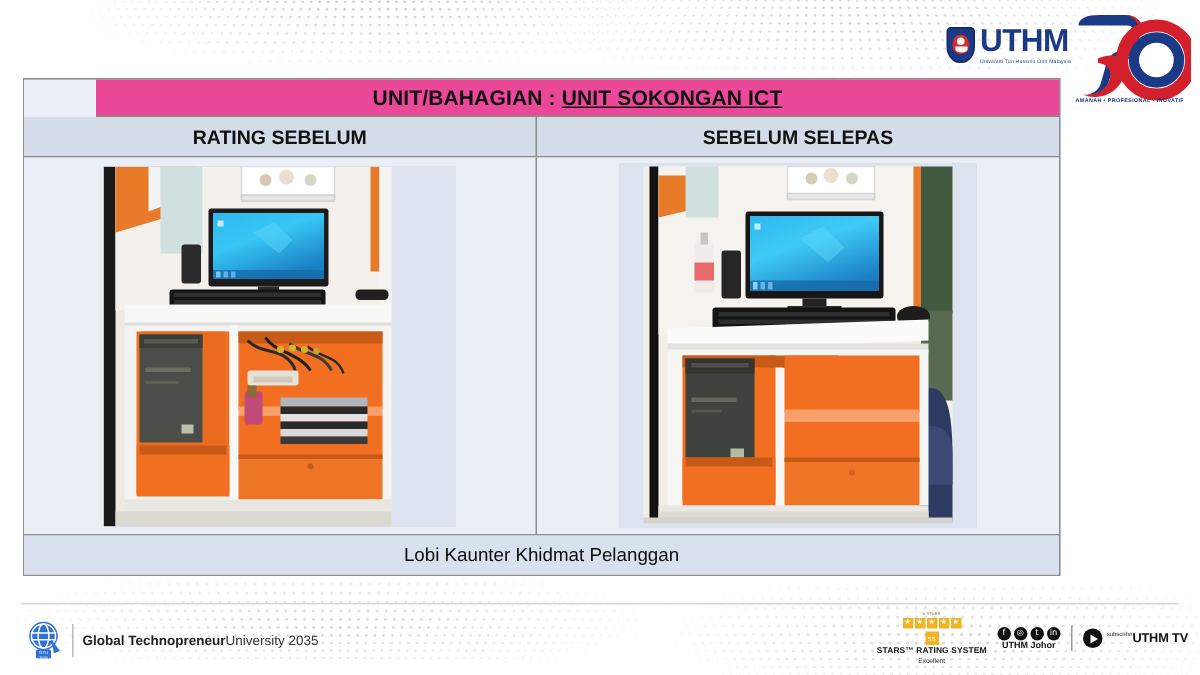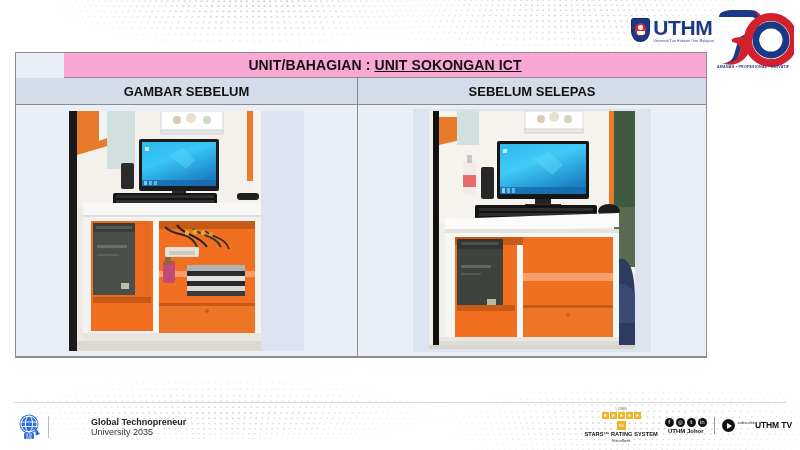--- a/index.html
+++ b/index.html
@@ -98,21 +98,21 @@
   }
 
   
   #content-table {
     position: absolute;
     left: 15px; top: 52px; width: 692px;
     border: 1px solid #8c8c8c;
     background: #eaeef7;
   }
   .row-title {
-    background: #f9a8d4;
+    background: #ec4899;
     border-bottom: 1px solid #8c8c8c;
     height: 25px;
     display: flex; align-items: center; justify-content: center; margin-left: 48px;
   }
   .title-text {
     font-size: 14px; font-weight: bold; color: #111111;
     letter-spacing: .1px;
   }
   .title-text .value { text-decoration: underline; }
 
@@ -163,21 +163,21 @@
   #footer-rule {
     position: absolute; left: 14px; right: 14px; top: 0;
     border-top: 1px solid #d8d8d8;
   }
   #gt-logo {
     position: absolute; left: 16px; top: 11px;
     display: flex; align-items: center; gap: 6px;
   }
   .gt-mark { width: 26px; height: 28px; }
   .gt-divider { width: 1px; height: 22px; background: #b9b9b9; }
-  .gt-text { display: flex; flex-direction: column; line-height: 1.15; margin-left: 36px; }
+  .gt-text { display: flex; line-height: 1.15; }
   .gt-line1 { font-size: 9px; font-weight: bold; color: #222222; }
   .gt-line2 { font-size: 9px; color: #333333; }
 
   #tagline-center {
     position: absolute; left: 0; right: 0; top: 18px;
     text-align: center;
     font-size: 10.5px; font-weight: bold; color: #1a1a1a;
     letter-spacing: .2px;
   }
 
@@ -279,21 +279,21 @@
   <div id="content-table">
 
     <div class="row-title">
       <div class="title-text">
         <span>UNIT/BAHAGIAN :</span>
         <span class="value">UNIT SOKONGAN ICT</span>
       </div>
     </div>
 
     <div class="row-subhead">
-      <div class="subhead-cell left">GAMBAR SEBELUM</div>
+      <div class="subhead-cell left">RATING SEBELUM</div>
       <div class="subhead-cell right">SEBELUM SELEPAS</div>
     </div>
 
     <div class="row-photos">
 
       <div class="photo-cell left">
         <div class="photo before">
           <svg viewBox="0 0 235 240" preserveAspectRatio="none">
             <defs>
               <linearGradient id="scr1" x1="0" y1="0" x2="0.6" y2="1">
@@ -479,20 +479,23 @@
             <rect x="44" y="196" width="58" height="6" fill="#c85a17"></rect>
 
             <rect x="26" y="228" width="180" height="10" fill="#e9e7e2"></rect>
             <rect x="26" y="232" width="180" height="6" fill="#dedad4"></rect>
             <rect x="16" y="236" width="206" height="4" fill="#d6d2cc"></rect>
           </svg>
         </div>
       </div>
     </div>
 
+    <div class="row-caption">
+      <div class="caption-text">Lobi Kaunter Khidmat Pelanggan</div>
+    </div>
   </div>
 
   <div id="footer">
     <div id="footer-rule"></div>
 
     <div id="gt-logo">
       <svg class="gt-mark" viewBox="0 0 26 28">
         <circle cx="13" cy="11" r="9.5" fill="#2f6fd8"></circle>
         <path d="M13 3 a8 8 0 0 1 0 16 a8 8 0 0 1 0 -16 z" fill="none" stroke="#ffffff" stroke-width="1"></path>
         <ellipse cx="13" cy="11" rx="3.6" ry="8" fill="none" stroke="#ffffff" stroke-width="1"></ellipse>

